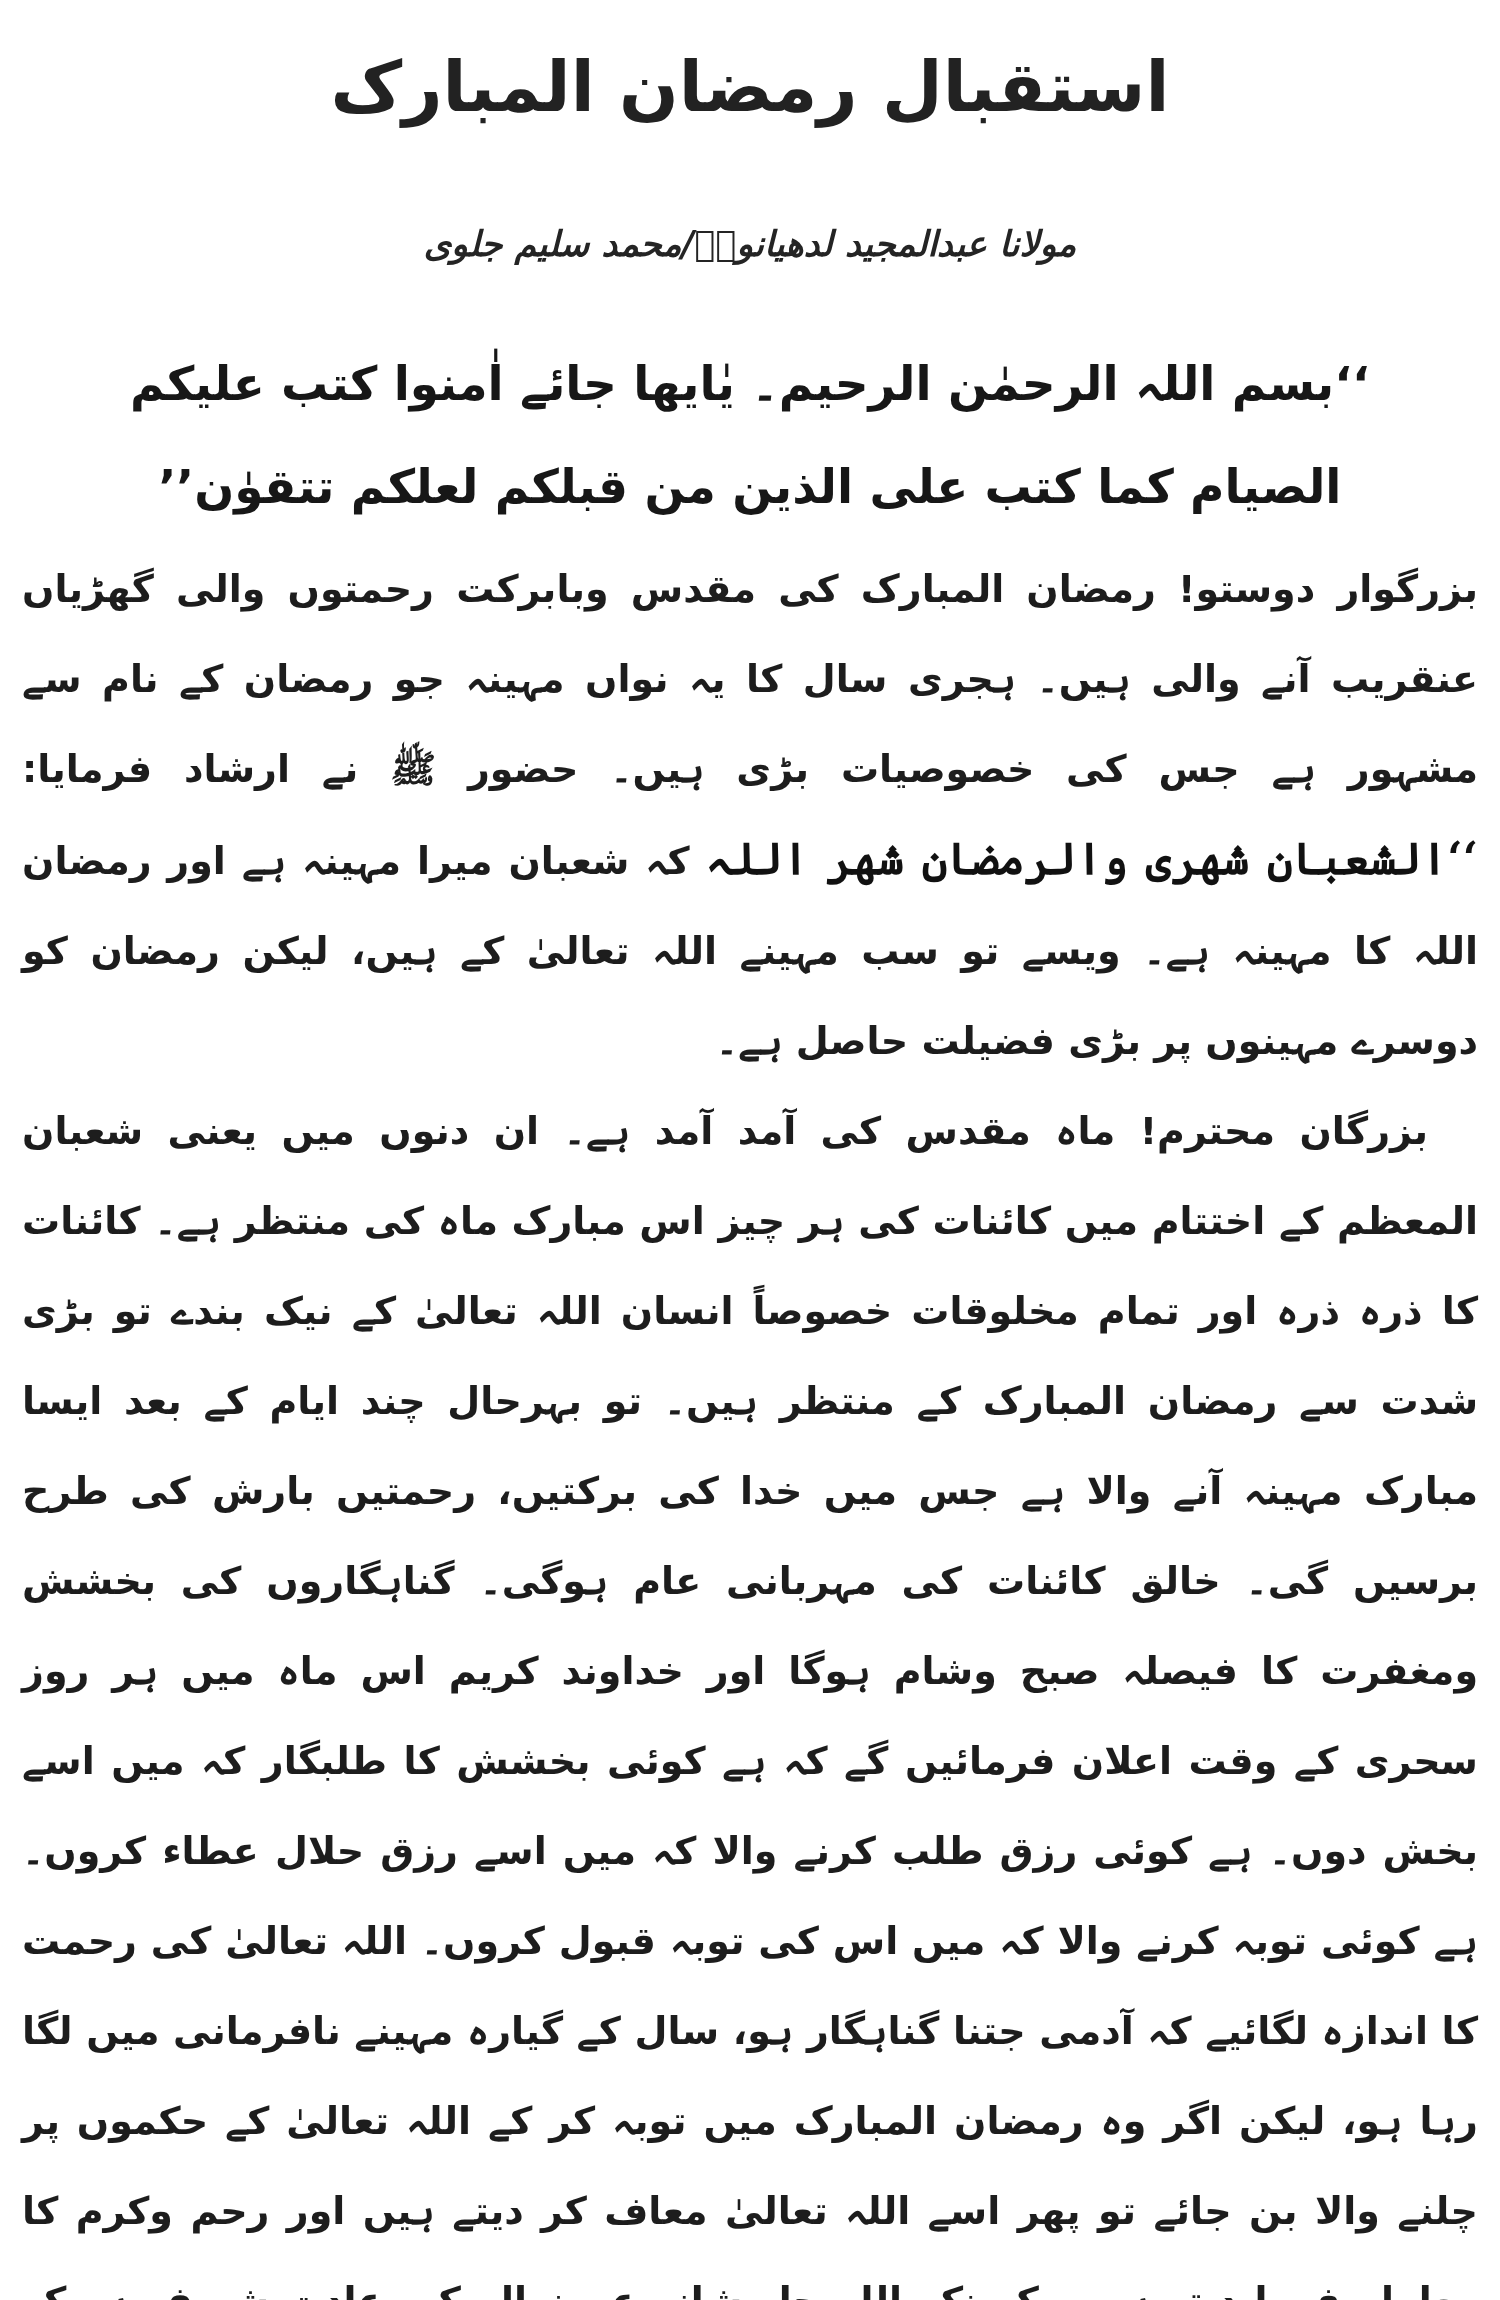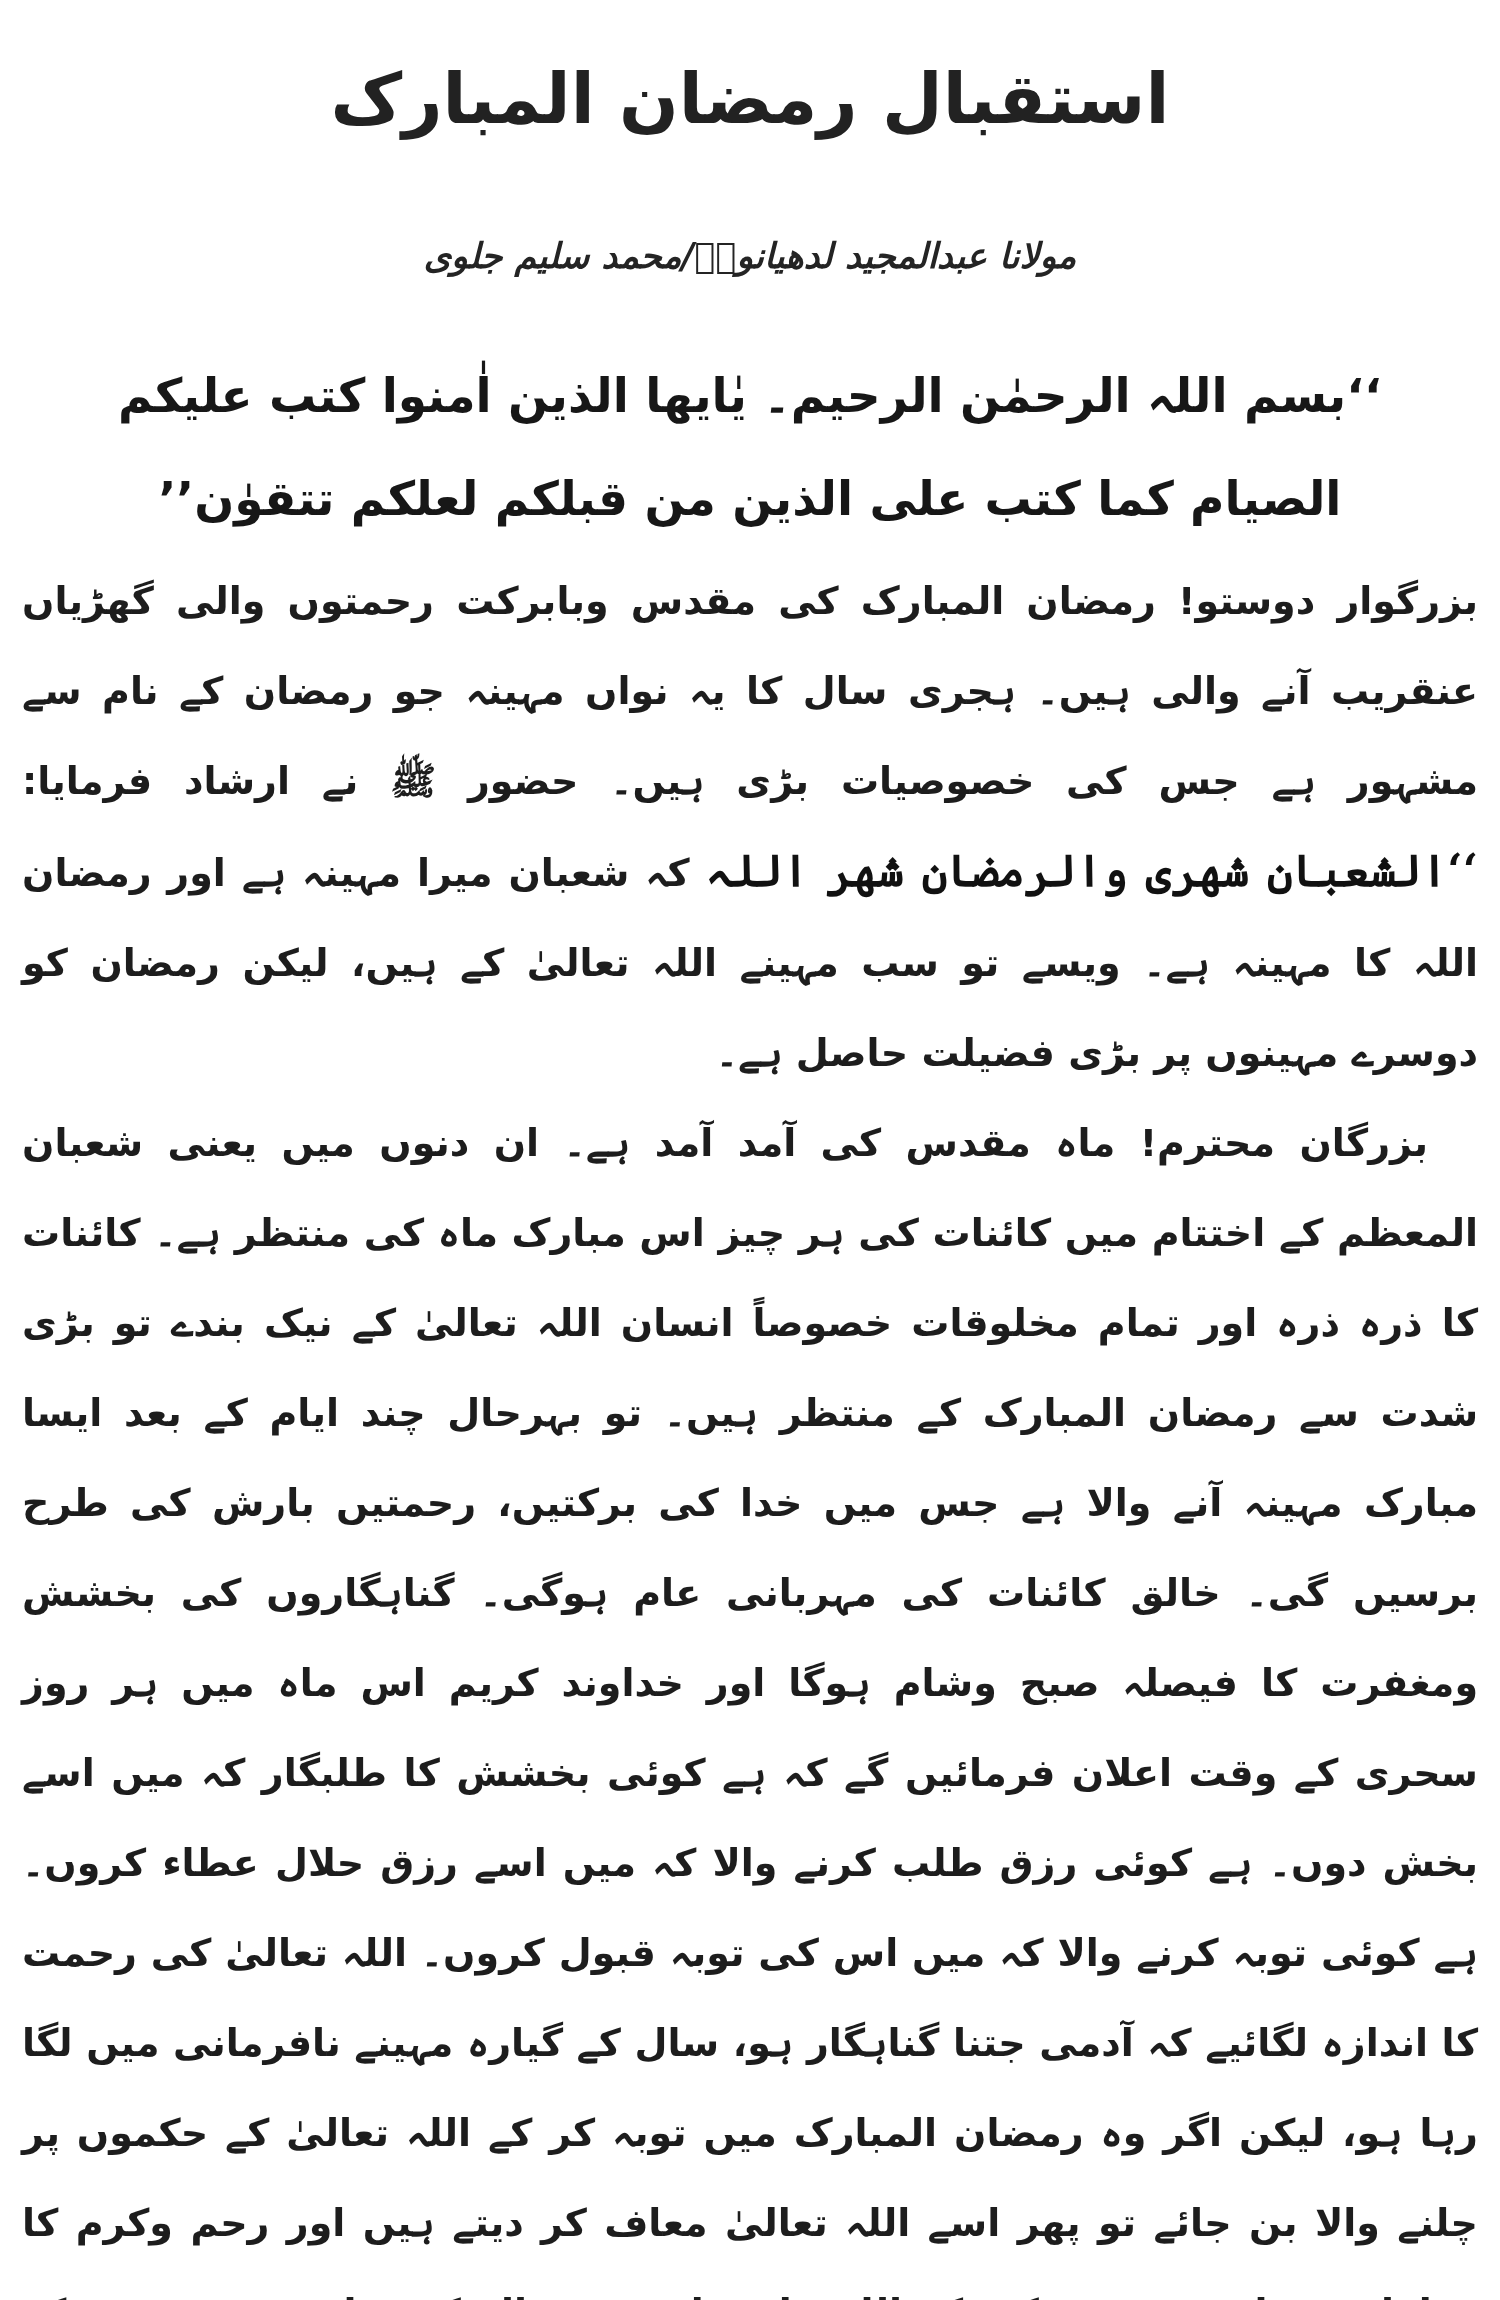--- a/index.html
+++ b/index.html
@@ -7,21 +7,21 @@
     position: relative;
     width: 1500px;
     height: 2300px;
     margin: 0 auto;
     background: #ffffff;
     color: #1d1d1d;
     direction: rtl;
     overflow: hidden;
     font-family: "DejaVu Sans", sans-serif;
     box-sizing: border-box;
-    padding: 30px 22px 0 22px;
+    padding: 18px 22px 0 22px;
   }
   .doc-title {
     text-align: center;
     font-size: 70px;
     font-weight: bold;
     margin: 28px 0 0 0;
     letter-spacing: 1px;
     color: #222;
   }
   .byline {
@@ -59,21 +59,21 @@
 </head>
 <body>
 
 <div class="page">
 
   <h1 class="doc-title">استقبال رمضان المبارک</h1>
 
   <div class="byline">مولانا عبدالمجید لدھیانویؒ/محمد سلیم جلوی</div>
 
   <div class="verse">
-    <div>‘‘بسم اللہ الرحمٰن الرحیم۔ یٰایھا الذین اٰمنوا کتب علیکم</div>
+    <div>‘‘بسم اللہ الرحمٰن الرحیم۔ یٰایھا جائے اٰمنوا کتب علیکم</div>
     <div>الصیام کما کتب علی الذین من قبلکم لعلکم تتقوٰن’’</div>
   </div>
 
   <p class="para"><span>بزرگوار دوستو! رمضان المبارک کی مقدس وبابرکت رحمتوں والی گھڑیاں عنقریب آنے والی ہیں۔ ہجری سال کا یہ نواں مہینہ جو رمضان کے نام سے مشہور ہے جس کی خصوصیات بڑی ہیں۔ حضور ﷺ نے ارشاد فرمایا: </span><span class="hadith">‘‘الشعبان شھری والرمضان شھر اللہ</span><span> کہ شعبان میرا مہینہ ہے اور رمضان اللہ کا مہینہ ہے۔ ویسے تو سب مہینے اللہ تعالیٰ کے ہیں، لیکن رمضان کو دوسرے مہینوں پر بڑی فضیلت حاصل ہے۔</span></p>
 
   <p class="para indent">بزرگان محترم! ماہ مقدس کی آمد آمد ہے۔ ان دنوں میں یعنی شعبان المعظم کے اختتام میں کائنات کی ہر چیز اس مبارک ماہ کی منتظر ہے۔ کائنات کا ذرہ ذرہ اور تمام مخلوقات خصوصاً انسان اللہ تعالیٰ کے نیک بندے تو بڑی شدت سے رمضان المبارک کے منتظر ہیں۔ تو بہرحال چند ایام کے بعد ایسا مبارک مہینہ آنے والا ہے جس میں خدا کی برکتیں، رحمتیں بارش کی طرح برسیں گی۔ خالق کائنات کی مہربانی عام ہوگی۔ گناہگاروں کی بخشش ومغفرت کا فیصلہ صبح وشام ہوگا اور خداوند کریم اس ماہ میں ہر روز سحری کے وقت اعلان فرمائیں گے کہ ہے کوئی بخشش کا طلبگار کہ میں اسے بخش دوں۔ ہے کوئی رزق طلب کرنے والا کہ میں اسے رزق حلال عطاء کروں۔ ہے کوئی توبہ کرنے والا کہ میں اس کی توبہ قبول کروں۔ اللہ تعالیٰ کی رحمت کا اندازہ لگائیے کہ آدمی جتنا گناہگار ہو، سال کے گیارہ مہینے نافرمانی میں لگا رہا ہو، لیکن اگر وہ رمضان المبارک میں توبہ کر کے اللہ تعالیٰ کے حکموں پر چلنے والا بن جائے تو پھر اسے اللہ تعالیٰ معاف کر دیتے ہیں اور رحم وکرم کا معاملہ فرما دیتے ہیں۔ کیونکہ اللہ جل شانہ عم نوالہ کی عادت شریفہ ہے کہ وہ کسی خطا کار انسان یا قوم کو اس وقت تک سزا نہیں دیتے جب تک اسے خبردار نہ کر دیں۔ لیکن اگر وہ شخص وارننگ کے بعد بھی نہیں سمجھتا اور رمضان المبارک جیسے بابرکات اوقات میں بھی استغفار نہیں کرتا تو پھر اللہ تعالیٰ اس کی پکڑ فرماتے ہیں۔</p>
 
 </div>
 
 </body></html>

